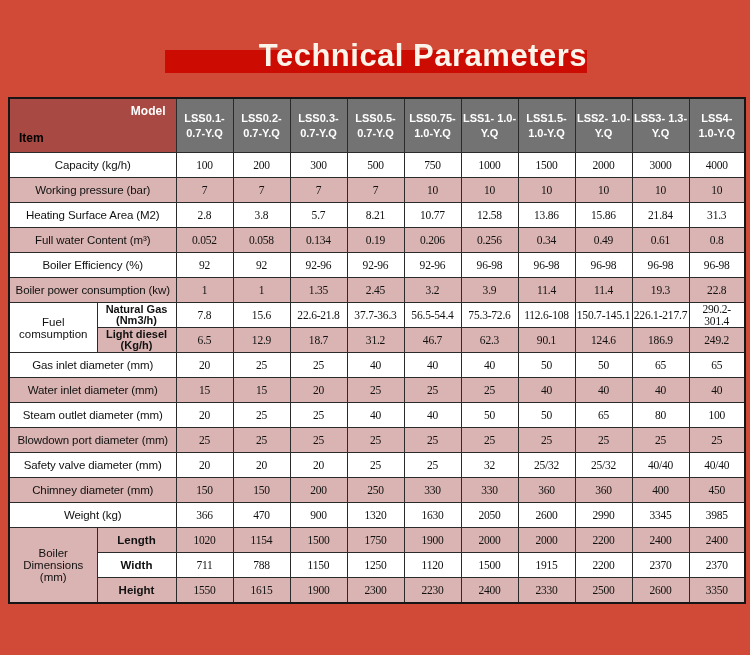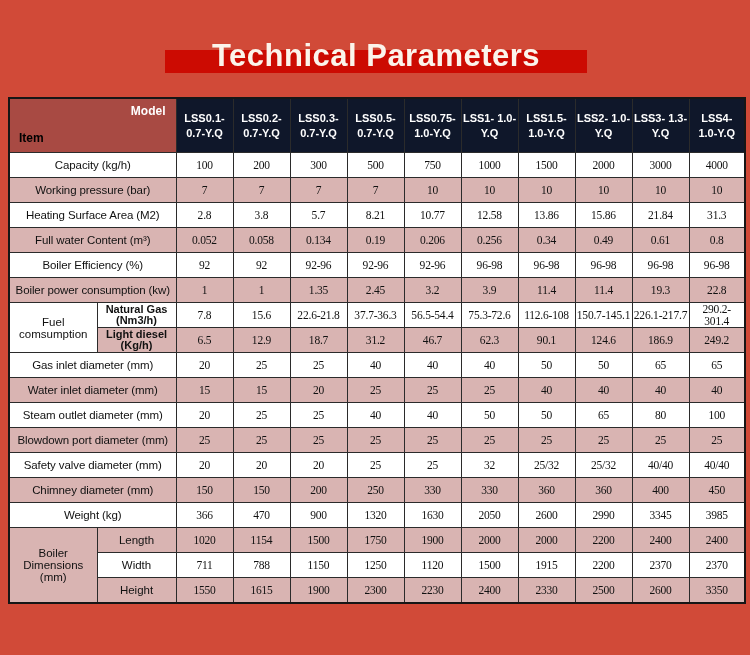--- a/index.html
+++ b/index.html
@@ -11,21 +11,21 @@
     position:relative;
   }
   
   .banner{
     position:absolute;left:165px;top:50px;
     width:422px;height:23px;
     background:#cc0b02;
   }
   .banner h1{
     position:absolute;left:0;right:0;bottom:2px;
-    margin:0;text-align:center;
+    margin:0;text-align:right;
     font-size:31px;line-height:31px;font-weight:bold;
     color:#fbf4eb;
     font-family:"Liberation Sans",sans-serif;
     letter-spacing:0.5px;
     white-space:nowrap;
   }
   
   .tbl-wrap{position:absolute;left:8px;top:97px;border-radius:24px;}
   table{
     border-collapse:collapse;
@@ -35,39 +35,39 @@
   }
   th,td{
     border:1px solid #2b2b2b;
     padding:0 1px;
     text-align:center;
     vertical-align:middle;
     overflow:hidden;
   }
   
   thead th{
-    background:#0f172a;color:#fff;
+    background:#737373;color:#fff;
     font-size:11px;font-weight:bold;
     height:53px;line-height:15px;
   }
   th.corner{position:relative;background:#a84a43;}
   .corner .model{position:absolute;top:5px;right:10px;font-size:12px;font-weight:bold;color:#fff;}
   .corner .item{position:absolute;bottom:6px;left:9px;font-size:12px;font-weight:bold;color:#000000;}
   
   tbody td{height:24px;font-size:11px;color:#111;}
   tbody td.val{
     font-family:"Liberation Serif",serif;
     font-size:11.5px;letter-spacing:-0.2px;
   }
   tbody td.row-label{
     font-family:"Liberation Sans",sans-serif;
     font-size:11.5px;letter-spacing:-0.1px;margin-top:40px;
   }
   tbody td.group-label{font-size:11.5px;}
-  tbody td.sub-label{font-size:11.5px;}
+  tbody td.sub-label{font-size:11.5px;font-weight:bold;}
   tbody td.sub-small{font-size:11px;font-weight:bold;line-height:11px;}
   tr.white td{background:#ffffff;}
   tr.pink td{background:#d9b4b2;}
   td.gbg-white{background:#ffffff !important;margin-left:40px;}
   td.gbg-pink{background:#d9b4b2 !important;}
 </style>
 </head>
 <body>
 
 <div class="banner">

